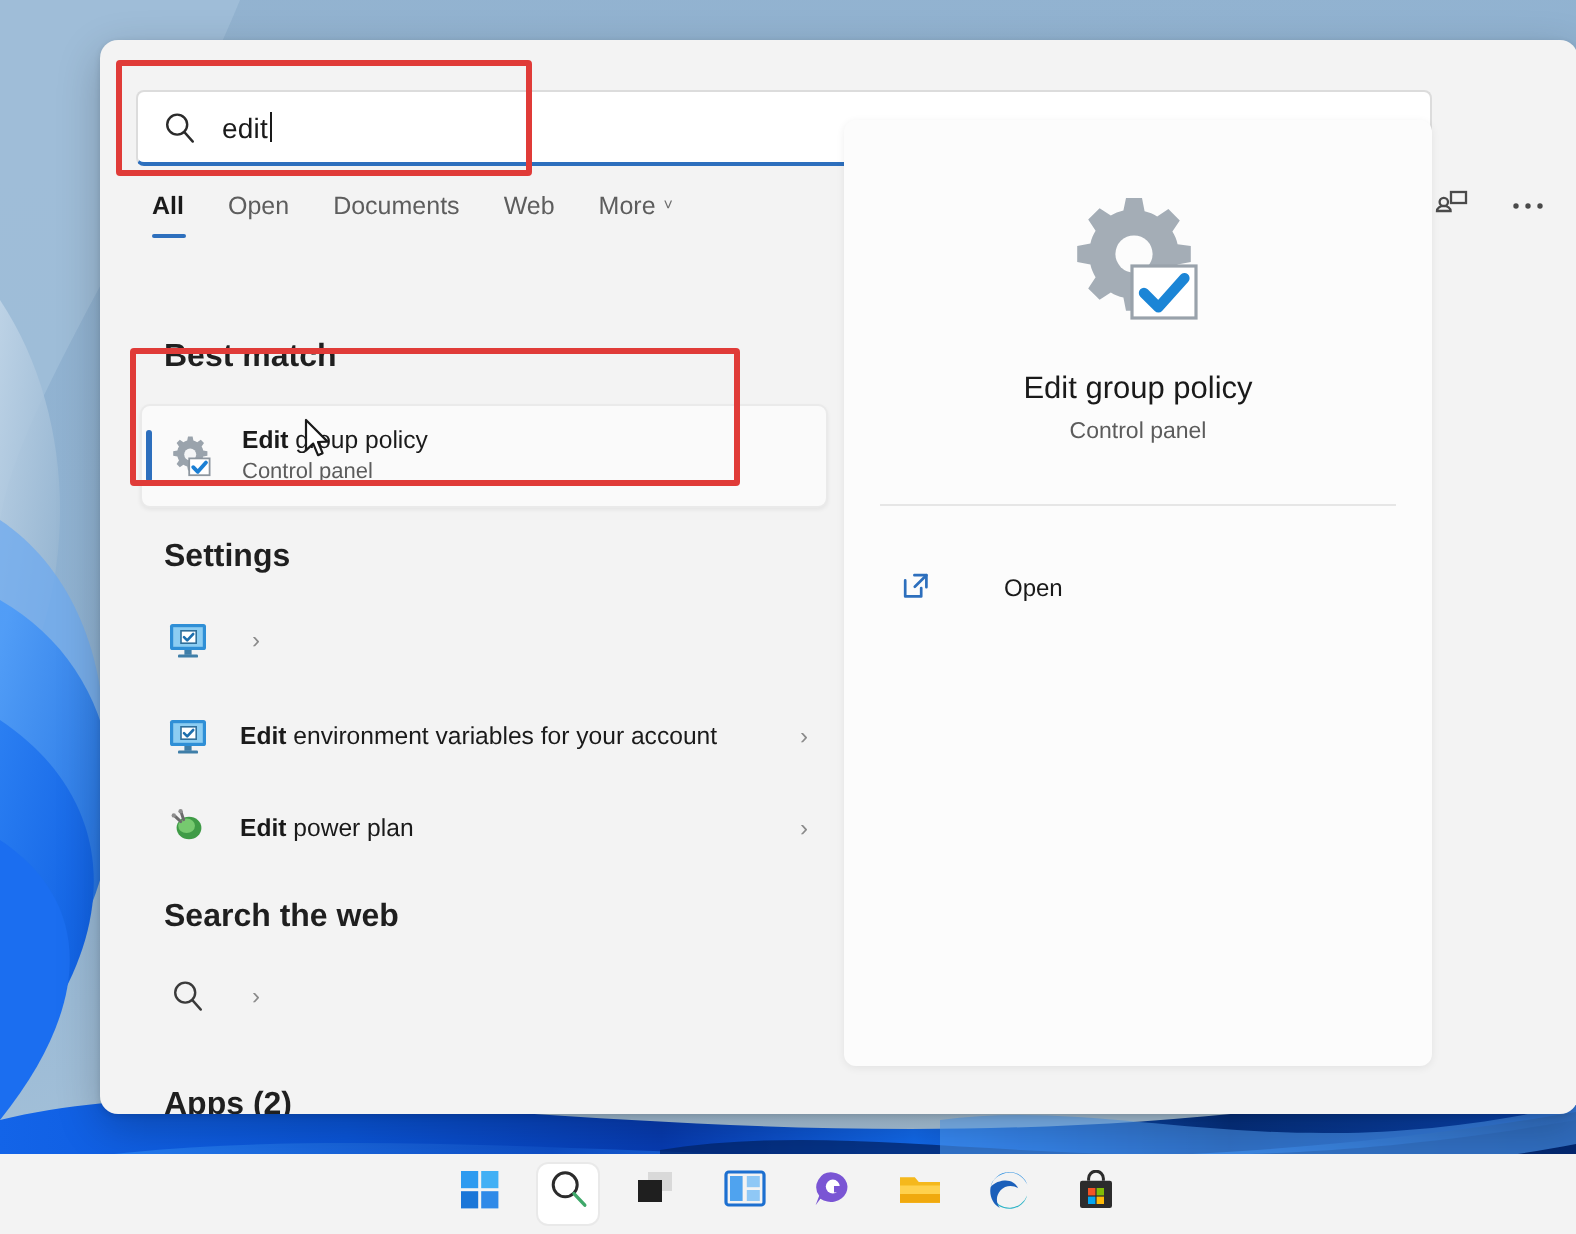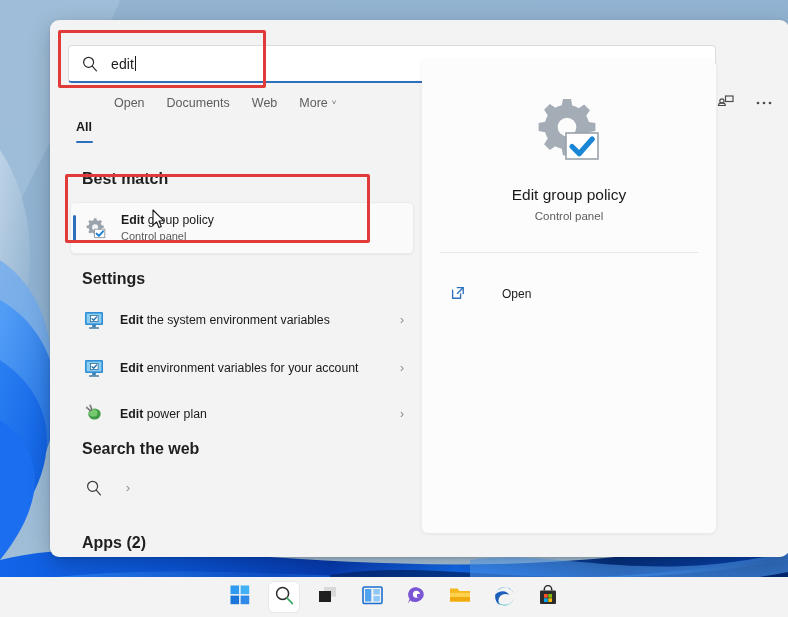--- a/index.html
+++ b/index.html
@@ -61,21 +61,21 @@
   }
   .tab {
     position: relative;
     font-size: 12.5px;
     color: #5d5d5d;
     padding: 2px 0 9px 0;
     margin-right: 22px;
     white-space: nowrap;
     cursor: default;
   }
-  .tab.active { color: #1a1a1a; font-weight: 600; margin-top: 24px; }
+  .tab.active { color: #1a1a1a; font-weight: 600; }
   .tab.active::after {
     content: "";
     position: absolute;
     left: 0; bottom: 0;
     width: 17px; height: 2.5px;
     background: #2d6fbd;
     border-radius: 2px;
   }
   .tab .caret { font-size: 8px; margin-left: 4px; color: #6d6d6d; vertical-align: 2px; }
 
@@ -293,23 +293,20 @@
       <div class="ico">
         <svg width="22" height="22" viewBox="0 0 22 22">
           <rect x="2" y="3" width="18" height="13" rx="1.3" fill="#2f8fd6"></rect>
           <rect x="3.6" y="4.6" width="14.8" height="9.8" fill="#8ccdf2"></rect>
           <rect x="7.5" y="6.4" width="7.6" height="6.2" fill="#ffffff" stroke="#2f6f9b" stroke-width="0.8"></rect>
           <path d="M9 9.6 l1.6 1.6 l3 -3.2" fill="none" stroke="#1d6fae" stroke-width="1.3" stroke-linecap="round" stroke-linejoin="round"></path>
           <rect x="9.2" y="16" width="3.6" height="2.4" fill="#3f7ea8"></rect>
           <rect x="6" y="18.2" width="10" height="1.6" rx="0.6" fill="#3f7ea8"></rect>
         </svg>
       </div>
-      <div class="txt">
-        <div class="t1"><b>Edit</b><span> the system environment variables</span></div>
-      </div>
       <div class="chev">›</div>
     </div>
 
     <div class="row tall">
       <div class="ico">
         <svg width="22" height="22" viewBox="0 0 22 22">
           <rect x="2" y="3" width="18" height="13" rx="1.3" fill="#2f8fd6"></rect>
           <rect x="3.6" y="4.6" width="14.8" height="9.8" fill="#8ccdf2"></rect>
           <rect x="7.5" y="6.4" width="7.6" height="6.2" fill="#ffffff" stroke="#2f6f9b" stroke-width="0.8"></rect>
           <path d="M9 9.6 l1.6 1.6 l3 -3.2" fill="none" stroke="#1d6fae" stroke-width="1.3" stroke-linecap="round" stroke-linejoin="round"></path>
@@ -333,21 +330,21 @@
           <circle cx="7.3" cy="2.6" r="1.1" fill="#8d8d8d"></circle>
           <circle cx="3.9" cy="4.7" r="1.1" fill="#8d8d8d"></circle>
         </svg>
       </div>
       <div class="txt">
         <div class="t1"><b>Edit</b><span> power plan</span></div>
       </div>
       <div class="chev">›</div>
     </div>
 
-    <div class="section-head" style="margin-top:4px;">Search the web</div>
+    <div class="section-head" style="margin-top:14px;">Search the web</div>
 
     <div class="row" style="margin-top:8px;">
       <div class="ico">
         <svg width="18" height="18" viewBox="0 0 18 18">
           <circle cx="7.6" cy="7.3" r="5" fill="none" stroke="#3a3a3a" stroke-width="1.2"></circle>
           <line x1="11.3" y1="11.2" x2="15.4" y2="15.8" stroke="#3a3a3a" stroke-width="1.2" stroke-linecap="round"></line>
         </svg>
       </div>
       <div class="chev">›</div>
     </div>

